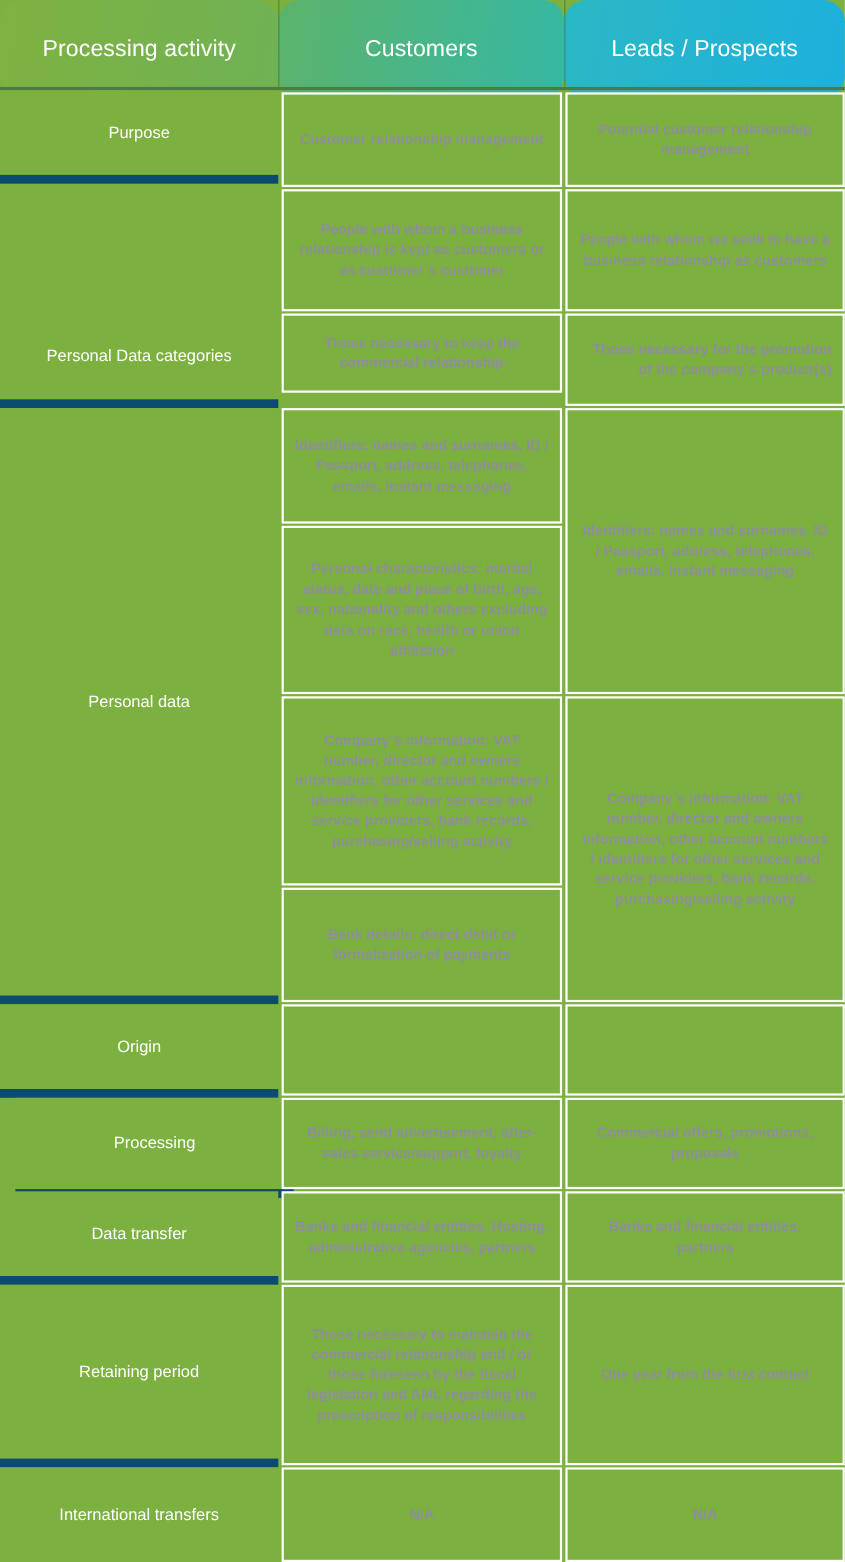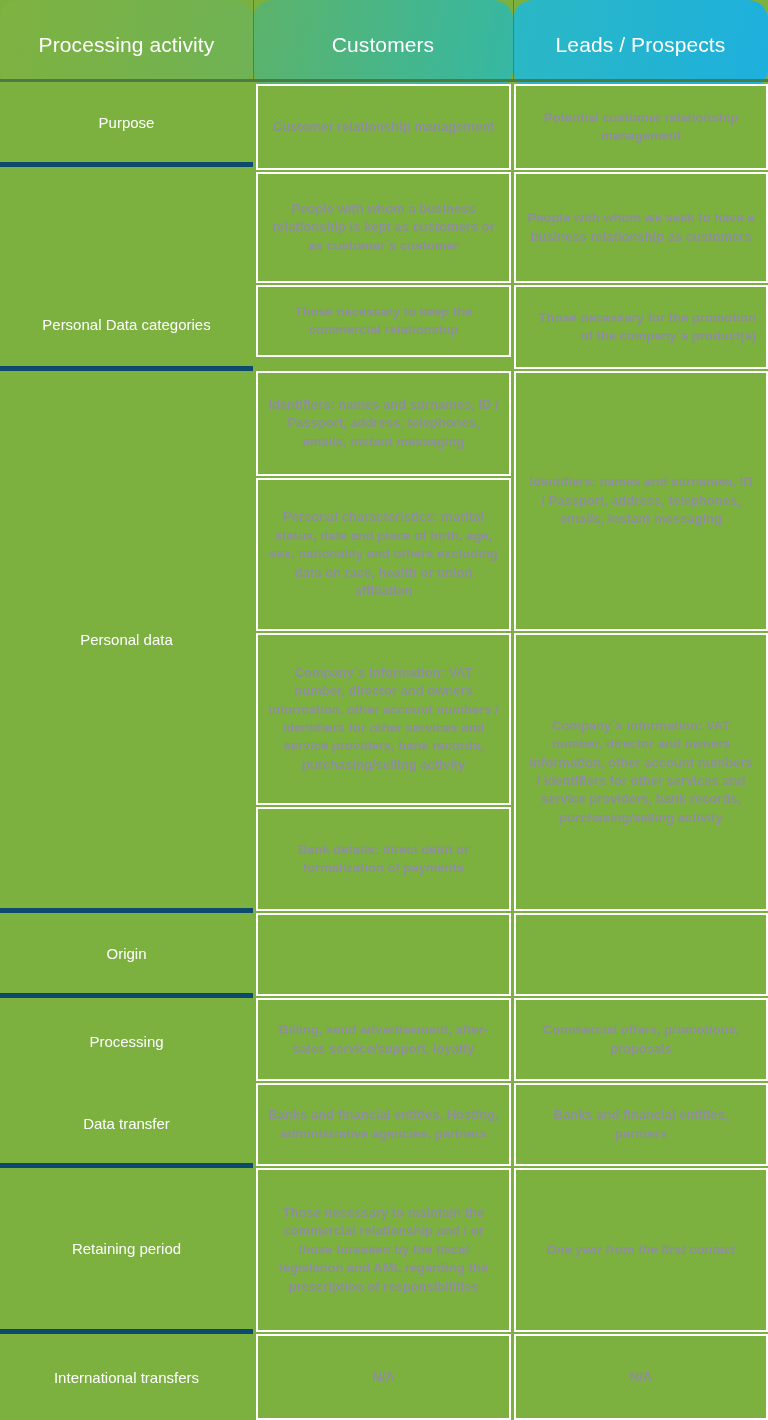--- a/index.html
+++ b/index.html
@@ -70,21 +70,21 @@
     width: 253px;
     background: #7cb03f;
     display: flex;
     align-items: center;
     justify-content: center;
     text-align: center;
     color: #ffffff;
     font-size: 15px;
     font-weight: 400;
     box-sizing: border-box;
-    border-bottom: 5px solid #0c4a6e;
+    border-bottom: 8px solid #0c4a6e;
     padding: 0 6px;
   }
 
   
   .data-cell {
     position: absolute;
     background: #7cb03f;
     display: flex;
     align-items: center;
     justify-content: center;
@@ -127,21 +127,21 @@
   </div>
   <div class="label-cell" style="top:283px;height:88px;">
     <span>Personal Data categories</span>
   </div>
   <div class="label-cell" style="top:371px;height:542px;">
     <span>Personal data</span>
   </div>
   <div class="label-cell" style="top:913px;height:85px;">
     <span>Origin</span>
   </div>
-  <div class="label-cell" style="top:998px;height:91px;">
+  <div class="label-cell" style="top:998px;height:91px;margin-left:14px;">
     <span>Processing</span>
   </div>
   <div class="label-cell" style="top:1083px;height:85px;">
     <span>Data transfer</span>
   </div>
   <div class="label-cell" style="top:1168px;height:166px;">
     <span>Retaining period</span>
   </div>
   <div class="label-cell" style="top:1334px;height:86px;border-bottom:none;">
     <span>International transfers</span>
@@ -201,20 +201,20 @@
   </div>
   <div class="data-cell col3" style="top:913px;height:83px;">
     <span class="cell-text"></span>
   </div>
   <div class="data-cell col3" style="top:998px;height:83px;">
     <span class="cell-text">Commercial offers, promotions, proposals</span>
   </div>
   <div class="data-cell col3" style="top:1083px;height:83px;">
     <span class="cell-text">Banks and financial entities, partners</span>
   </div>
-  <div class="data-cell col3" style="top:1168px;height:164px;font-style:italic;">
+  <div class="data-cell col3" style="top:1168px;height:164px;">
     <span class="cell-text">One year from the first contact</span>
   </div>
   <div class="data-cell col3" style="top:1334px;height:86px;">
     <span class="cell-text">N/A</span>
   </div>
 
 </div>
 
 </body></html>

